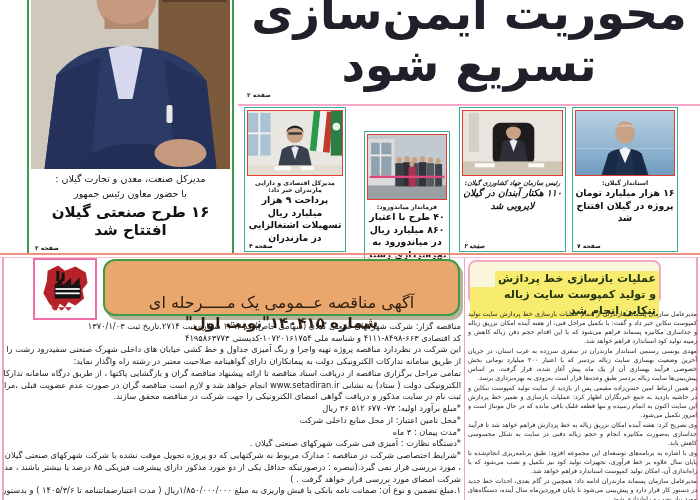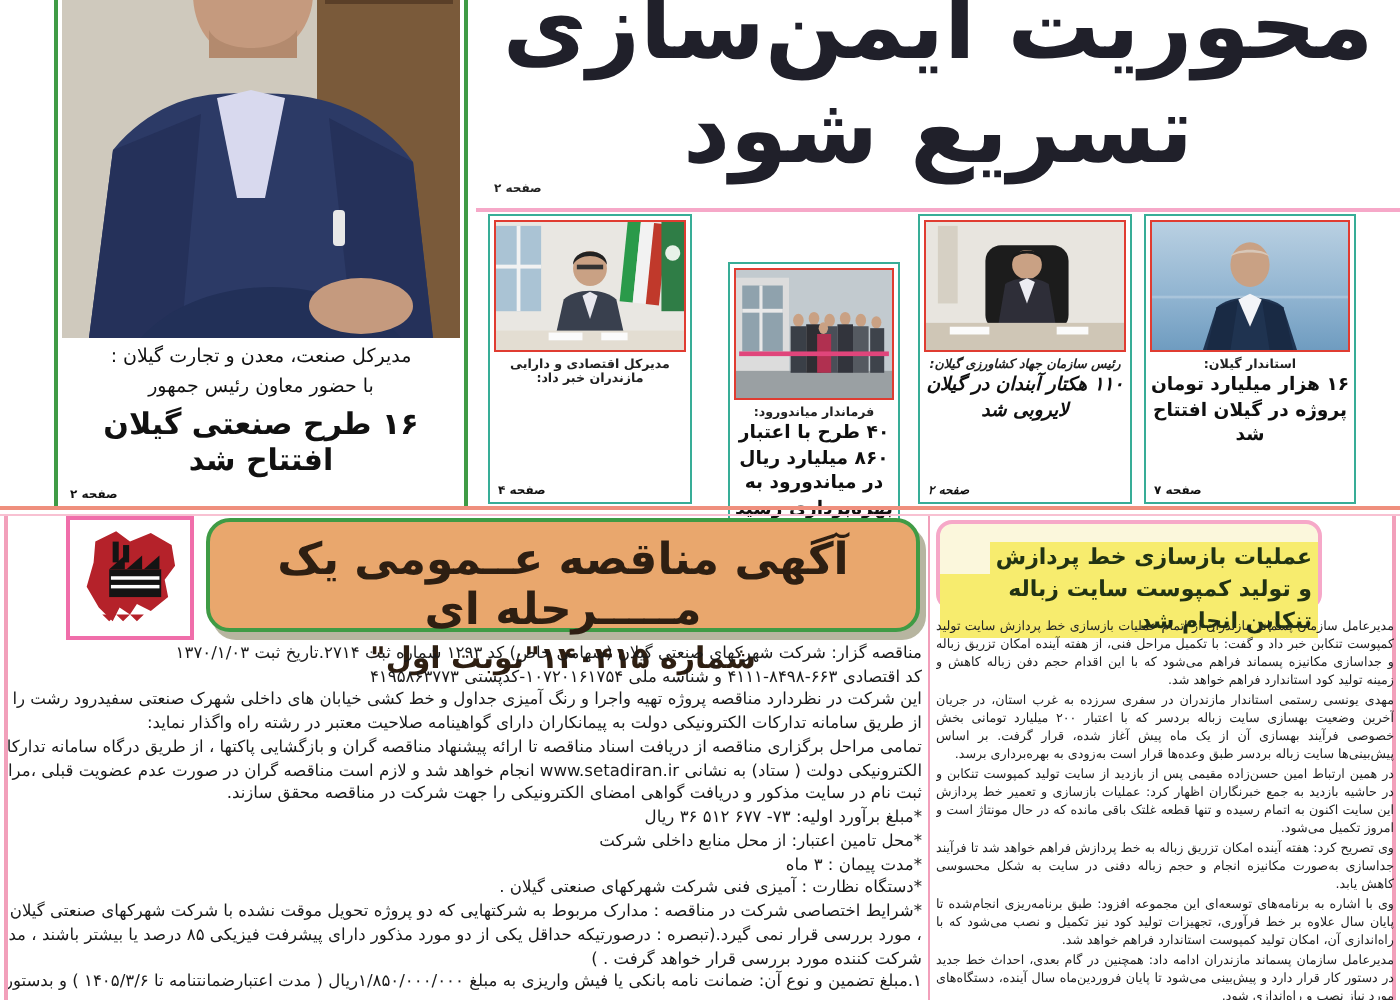--- a/index.html
+++ b/index.html
@@ -33,21 +33,21 @@
   .rule-salmon{left:0;top:253px;width:700px;height:2px;background:#ef8f7d;}
   .rule-pink{left:0;top:256.5px;width:700px;height:1px;background:#f8c1d2;}
   .vr{top:258px;height:242px;width:1.5px;background:#f2a0bb;}
 
   
   .ad-logo-box{left:33px;top:258px;width:64px;height:62px;border:2px solid #f06eaa;background:#fff;
                display:flex;align-items:center;justify-content:center;box-sizing:border-box;}
   .ad-header{left:103px;top:259px;width:357px;height:57px;background:#e9a76d;border:2px solid #3f9b45;
              border-radius:12px;box-shadow:3px 4px 0 rgba(95,90,45,.45);box-sizing:border-box;
              direction:rtl;text-align:center;color:#2e1f12;padding-top:7px;}
-  .ad-header-l1{font-size:22px;font-weight:bold;}
+  .ad-header-l1{font-size:16px;font-weight:normal;margin-top:25px;}
   .ad-header-l2{font-size:15px;font-weight:bold;margin-top:2px;}
   .ad-body{left:4px;top:321px;width:457px;direction:rtl;color:#1a1a1a;font-size:8.3px;line-height:1.415;}
   .ad-body div{white-space:nowrap;overflow:hidden;}
 
   
   .ra-titlebox{left:468px;top:260px;width:193px;height:45px;border:2px solid #f6a8c8;border-radius:8px;
                background:#fbf7dc;box-sizing:border-box;text-align:right;direction:rtl;padding-top:5px;}
   .ra-titlebox span{display:inline-block;background:#f7ec6e;font-size:11px;font-weight:bold;color:#223313;
                     line-height:1.45;padding:0 3px;}
   .ra-body{left:468px;top:309px;width:229px;height:191px;overflow:hidden;direction:rtl;text-align:justify;
@@ -116,20 +116,21 @@
         <path d="M41 22 C41 13 59 13 59 22 C56 16 44 16 41 22 Z" fill="#222"></path>
         <rect x="43" y="22" width="14" height="2.4" fill="#333"></rect>
         <path d="M30 66 L36 40 C42 34 58 34 64 40 L70 66 Z" fill="#39404e"></path>
         <path d="M46 38 L50 36 L54 38 L50 50 Z" fill="#e8e8ee"></path>
         <rect x="0" y="56" width="100" height="10" fill="#e3ddd2"></rect>
         <rect x="28" y="57" width="18" height="4" fill="#fbfbfb"></rect>
         <rect x="56" y="57" width="14" height="4" fill="#fbfbfb"></rect>
       </svg>
     </div>
     <div class="story-kicker">مدیرکل اقتصادی و دارایی مازندران خبر داد:</div>
+    <div class="story-title">پرداخت ۹ هزار میلیارد ریال تسهیلات اشتغالزایی در مازندران</div>
     <div class="story-pageref">صفحه ۴</div>
   </div>
 
   <div class="abs story" style="left:364px;width:86px;margin-top:24px;">
     <div class="story-photo">
       <svg width="100%" height="100%" viewBox="0 0 100 66" preserveAspectRatio="none">
         <rect width="100" height="66" fill="#c2cacf"></rect>
         <rect x="0" y="4" width="34" height="50" fill="#dcdcdc"></rect>
         <rect x="4" y="8" width="26" height="34" fill="#8fa2ad"></rect>
         <rect x="4" y="20" width="26" height="2" fill="#e8e8e8"></rect>
@@ -237,21 +238,21 @@
     <div>از طریق سامانه تدارکات الکترونیکی دولت به پیمانکاران دارای گواهینامه صلاحیت معتبر  در رشته راه  واگذار نماید:</div>
     <div>تمامی مراحل برگزاری مناقصه از دریافت اسناد مناقصه تا ارائه پیشنهاد مناقصه گران و بازگشایی پاکتها ، از طریق درگاه سامانه تدارکات</div>
     <div>الکترونیکی دولت ( ستاد) به نشانی www.setadiran.ir انجام خواهد شد و لازم است مناقصه گران در صورت عدم عضویت قبلی ،مراحل</div>
     <div>ثبت نام در سایت مذکور و دریافت گواهی امضای الکترونیکی را جهت شرکت در مناقصه محقق سازند.</div>
     <div>*مبلغ برآورد اولیه:  ۷۳- ۶۷۷ ۵۱۲ ۳۶ ریال</div>
     <div>*محل تامین اعتبار: از محل  منابع داخلی  شرکت</div>
     <div>*مدت پیمان : ۳ ماه</div>
     <div>*دستگاه نظارت : آمیزی فنی شرکت شهرکهای صنعتی گیلان .</div>
     <div>*شرایط اختصاصی شرکت در مناقصه : مدارک مربوط به شرکتهایی که دو پروژه تحویل موقت نشده با شرکت شهرکهای صنعتی گیلان دارند</div>
     <div>، مورد بررسی قرار نمی گیرد.(تبصره : درصورتیکه حداقل یکی از دو مورد مذکور دارای  پیشرفت فیزیکی ۸۵ درصد  یا بیشتر باشند ، مدارک</div>
-    <div>شرکت کننده مورد بررسی قرار خواهد گرفت . )</div>
+    <div>شرکت امضای مورد بررسی قرار خواهد گرفت . )</div>
     <div>۱.مبلغ تضمین و نوع آن: ضمانت نامه بانکی یا فیش واریزی به مبلغ ۱/۸۵۰/۰۰۰/۰۰۰ریال ( مدت اعتبارضمانتنامه تا ۱۴۰۵/۳/۶ )  و بدستور</div>
   </div>
 
   <div class="abs ra-titlebox">
     <span>عملیات بازسازی خط پردازش</span><br>
     <span>و تولید کمپوست سایت زباله تنکابن انجام شد</span>
   </div>
   <div class="abs ra-body">
     <p>مدیرعامل سازمان پسماند مازندران از اتمام عملیات بازسازی خط پردازش سایت تولید کمپوست تنکابن خبر داد و گفت: با تکمیل مراحل فنی، از هفته آینده امکان تزریق زباله و جداسازی مکانیزه پسماند فراهم می‌شود که با این اقدام حجم دفن زباله کاهش و زمینه تولید کود استاندارد فراهم خواهد شد.</p>
     <p>مهدی یونسی رستمی استاندار مازندران در سفری سرزده به غرب استان، در جریان آخرین وضعیت بهسازی سایت زباله بردسر که با اعتبار ۲۰۰ میلیارد تومانی بخش خصوصی فرآیند بهسازی آن از یک ماه پیش آغاز شده، قرار گرفت. بر اساس پیش‌بینی‌ها سایت زباله بردسر طبق وعده‌ها قرار است به‌زودی به بهره‌برداری برسد.</p>

